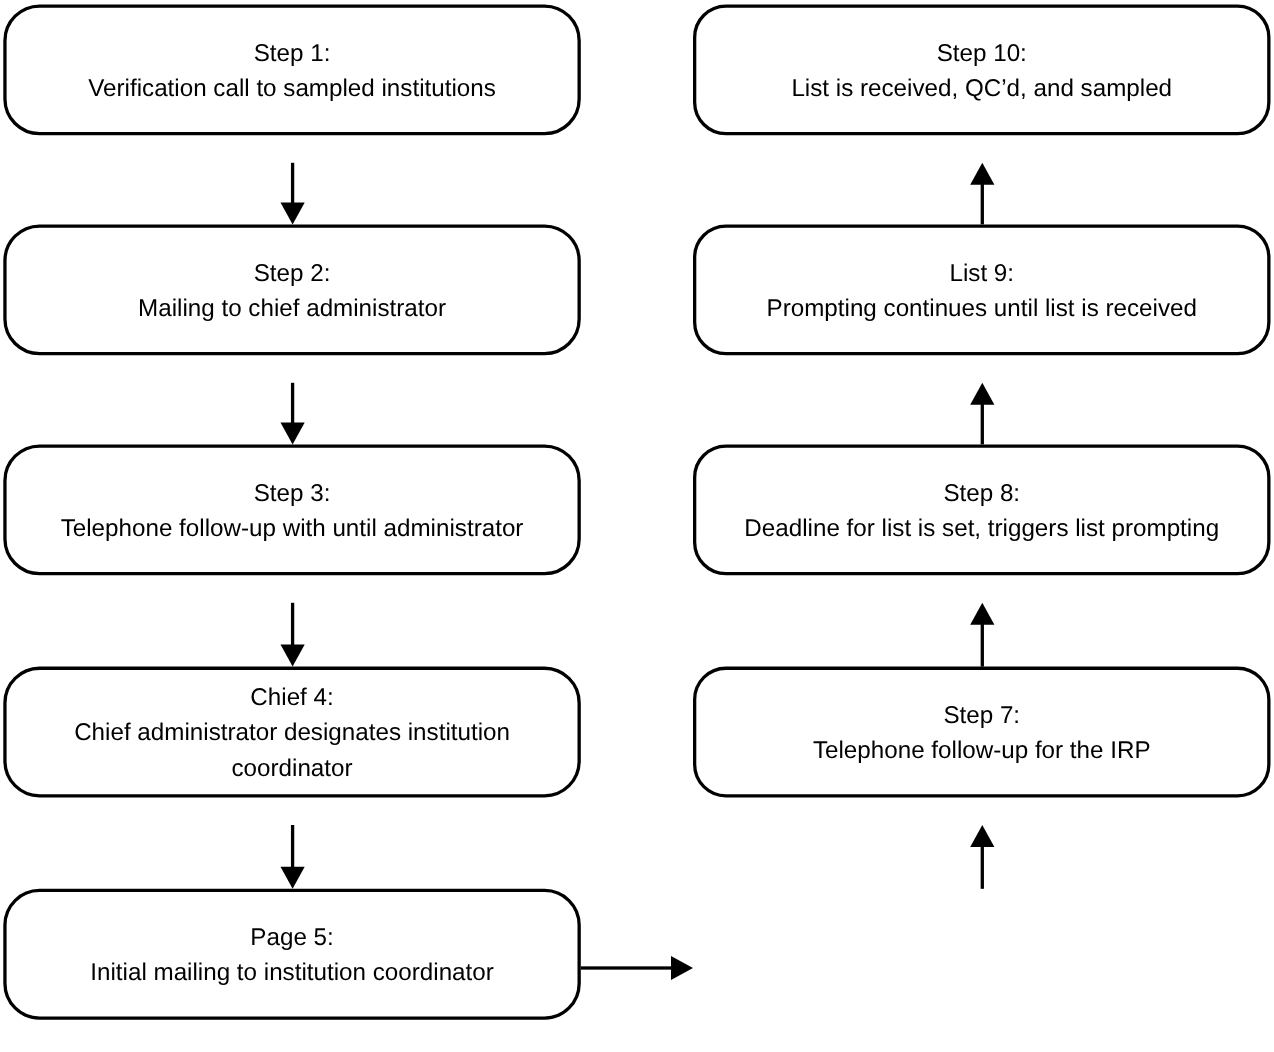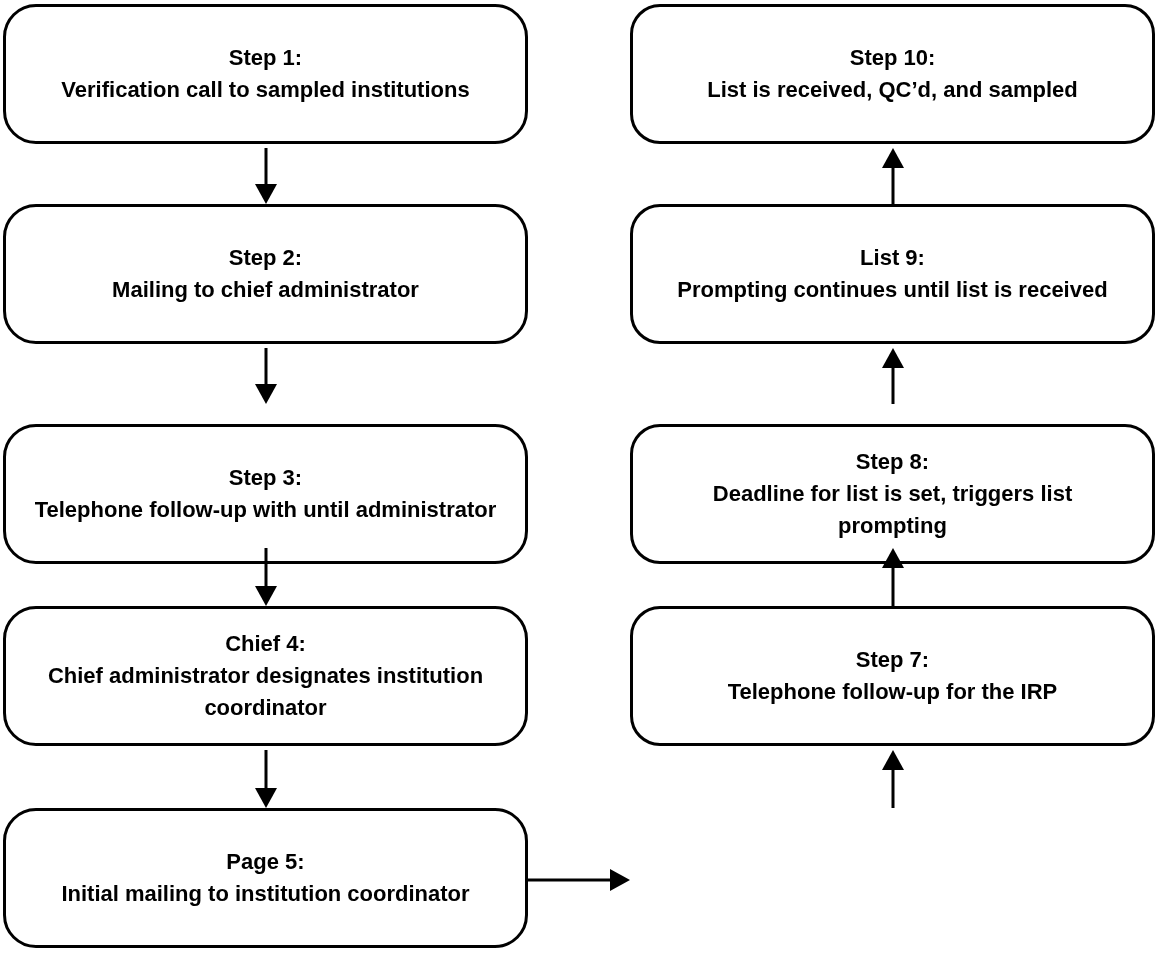--- a/index.html
+++ b/index.html
@@ -15,39 +15,38 @@
     width: 1158px;
     height: 956px;
     background: var(--bg);
     font-family: "Liberation Sans", sans-serif;
     color: var(--text);
     overflow: hidden;
   }
   .box {
     position: absolute;
     width: 525px;
-    height: 140px;
+    height: 119px;
     background: var(--box-bg);
     border: 3px solid var(--stroke);
     border-radius: 33px;
     display: flex;
     flex-direction: column;
     align-items: center;
     justify-content: center;
     text-align: center;
     padding: 0 26px;
     font-size: 22px;
     line-height: 32px;
-    font-weight: bold;
   }
   .col-left  { left: 3px; }
   .col-right { left: 630px; border-radius: 30px; }
   .row-1 { top: 4px; }
   .row-2 { top: 204px; }
-  .row-3 { top: 424px; }
+  .row-3 { top: 404px; }
   .row-4 { top: 606px; }
   .row-5 { top: 808px; }
 
   .arrow { position: absolute; }
   .arrow .shaft { position: absolute; background: var(--stroke); display: block; }
   .arrow .head  { position: absolute; width: 0; height: 0; display: block; }
 
   .arrow.v { width: 24px; }
   .arrow.v .shaft { left: 50%; transform: translateX(-50%); width: 3px; }
   .arrow.down .shaft { top: 0; height: calc(100% - 18px); }

